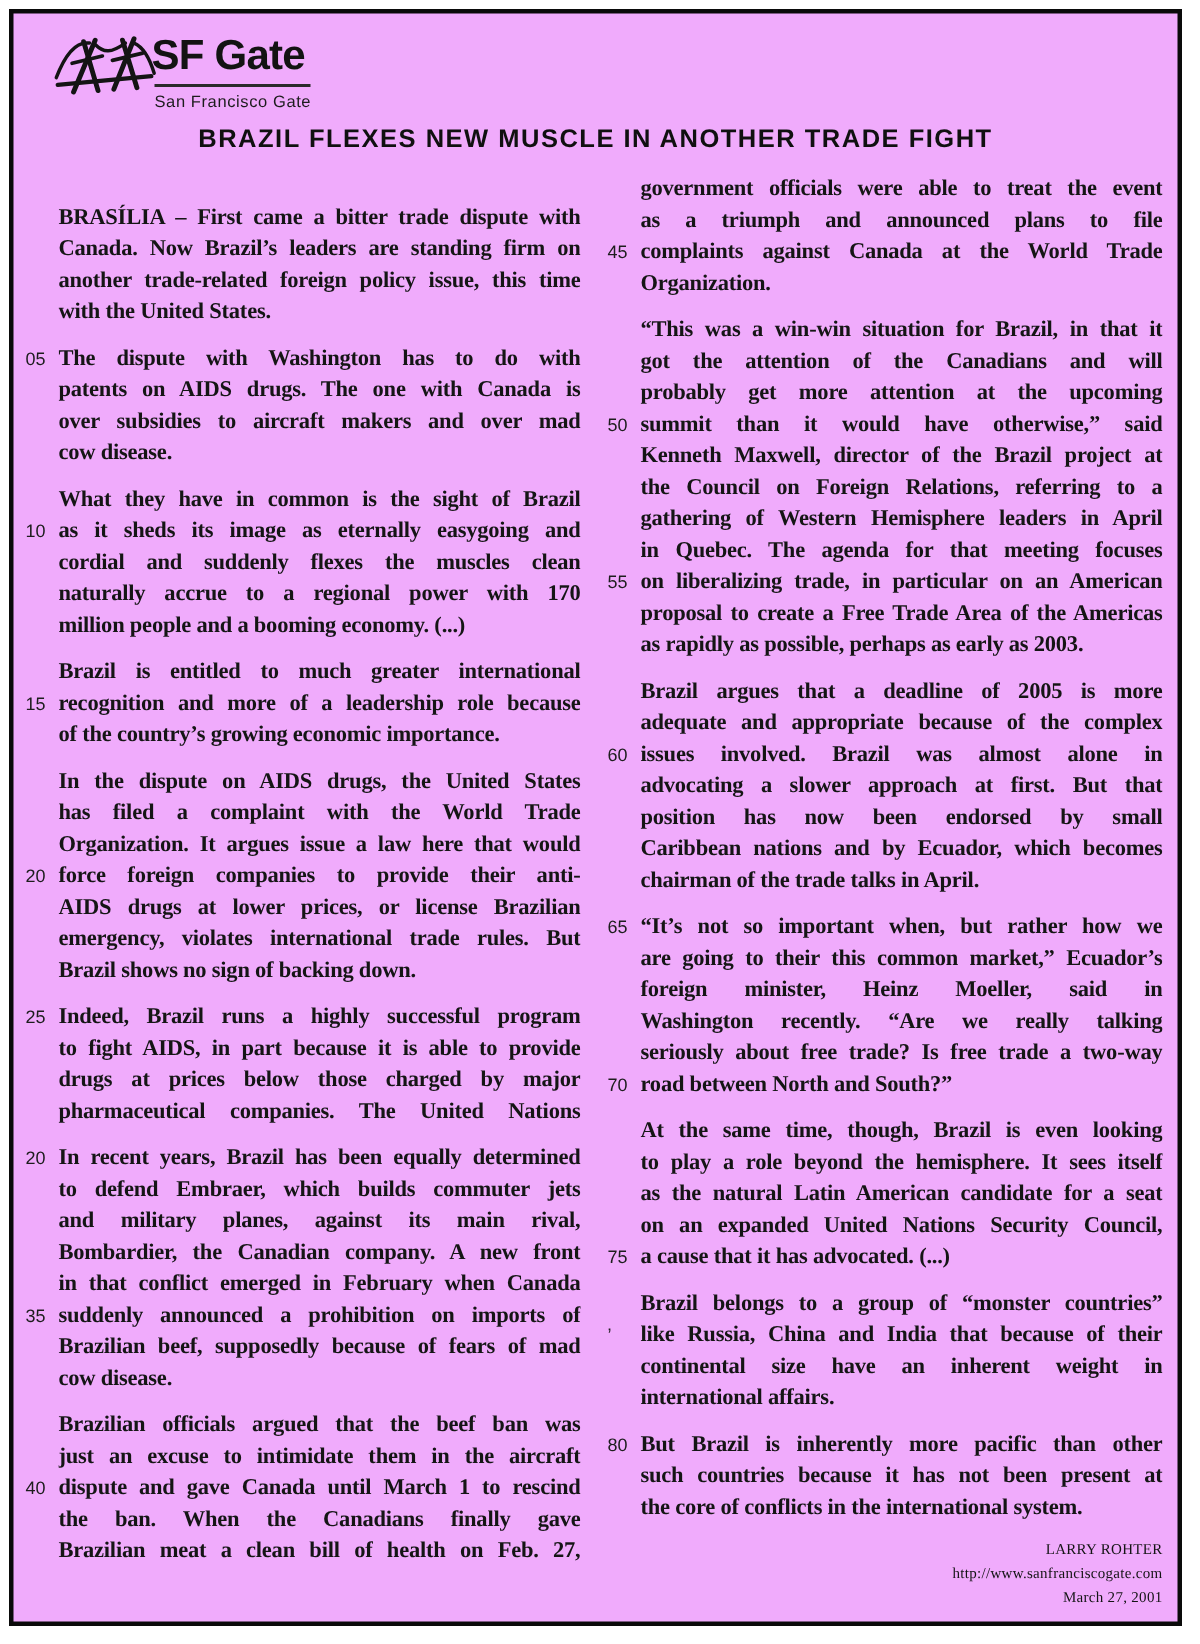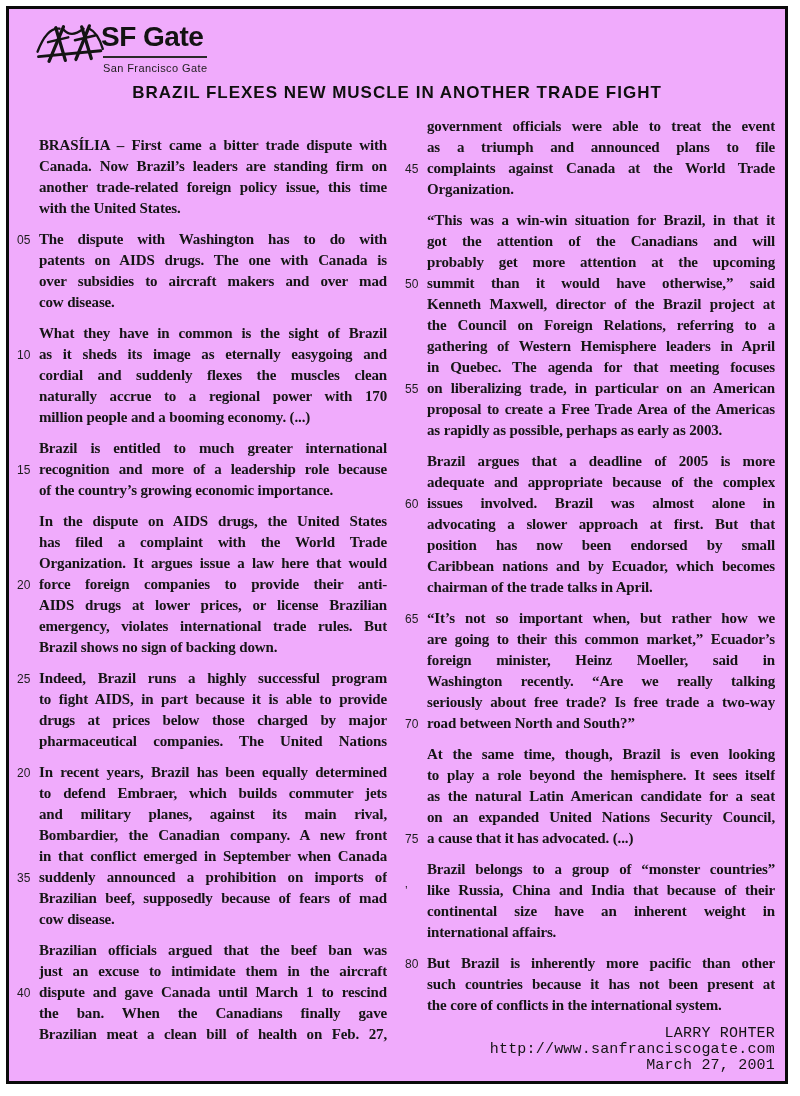--- a/index.html
+++ b/index.html
@@ -32,21 +32,21 @@
   .ltxt{
     flex:1;min-width:0;
     font-size:15px;line-height:21px;font-weight:bold;letter-spacing:-0.15px;
     text-align:justify;text-align-last:justify;
     white-space:normal;overflow:hidden;
   }
   .ltxt.endpara{text-align-last:left;}
   
   .byline{
     text-align:right;margin-top:5px;
-    font-family:Liberation Mono, monospace;font-size:15px;line-height:16px;letter-spacing:0.2px;color:#141414;
+    font-family:Liberation Serif, serif;font-size:10px;line-height:16px;letter-spacing:0.2px;color:#141414;
   }
 </style>
 </head>
 <body>
 
 <div class="sheet">
 
   <div class="logo">
     <svg class="bridge" viewBox="0 0 80 50" fill="none" stroke="#141414" stroke-linecap="round">
       <path d="M3 36 L68 30" stroke-width="3"></path>
@@ -203,21 +203,21 @@
           <div class="line">
             <span class="lnum"></span>
             <span class="ltxt">and military planes, against its main rival,</span>
           </div>
           <div class="line">
             <span class="lnum"></span>
             <span class="ltxt">Bombardier, the Canadian company. A new front</span>
           </div>
           <div class="line">
             <span class="lnum"></span>
-            <span class="ltxt">in that conflict emerged in September when Canada</span>
+            <span class="ltxt">in that conflict emerged in February when Canada</span>
           </div>
           <div class="line">
             <span class="lnum">35</span>
             <span class="ltxt">suddenly announced a prohibition on imports of</span>
           </div>
           <div class="line">
             <span class="lnum"></span>
             <span class="ltxt">Brazilian beef, supposedly because of fears of mad</span>
           </div>
           <div class="line">

